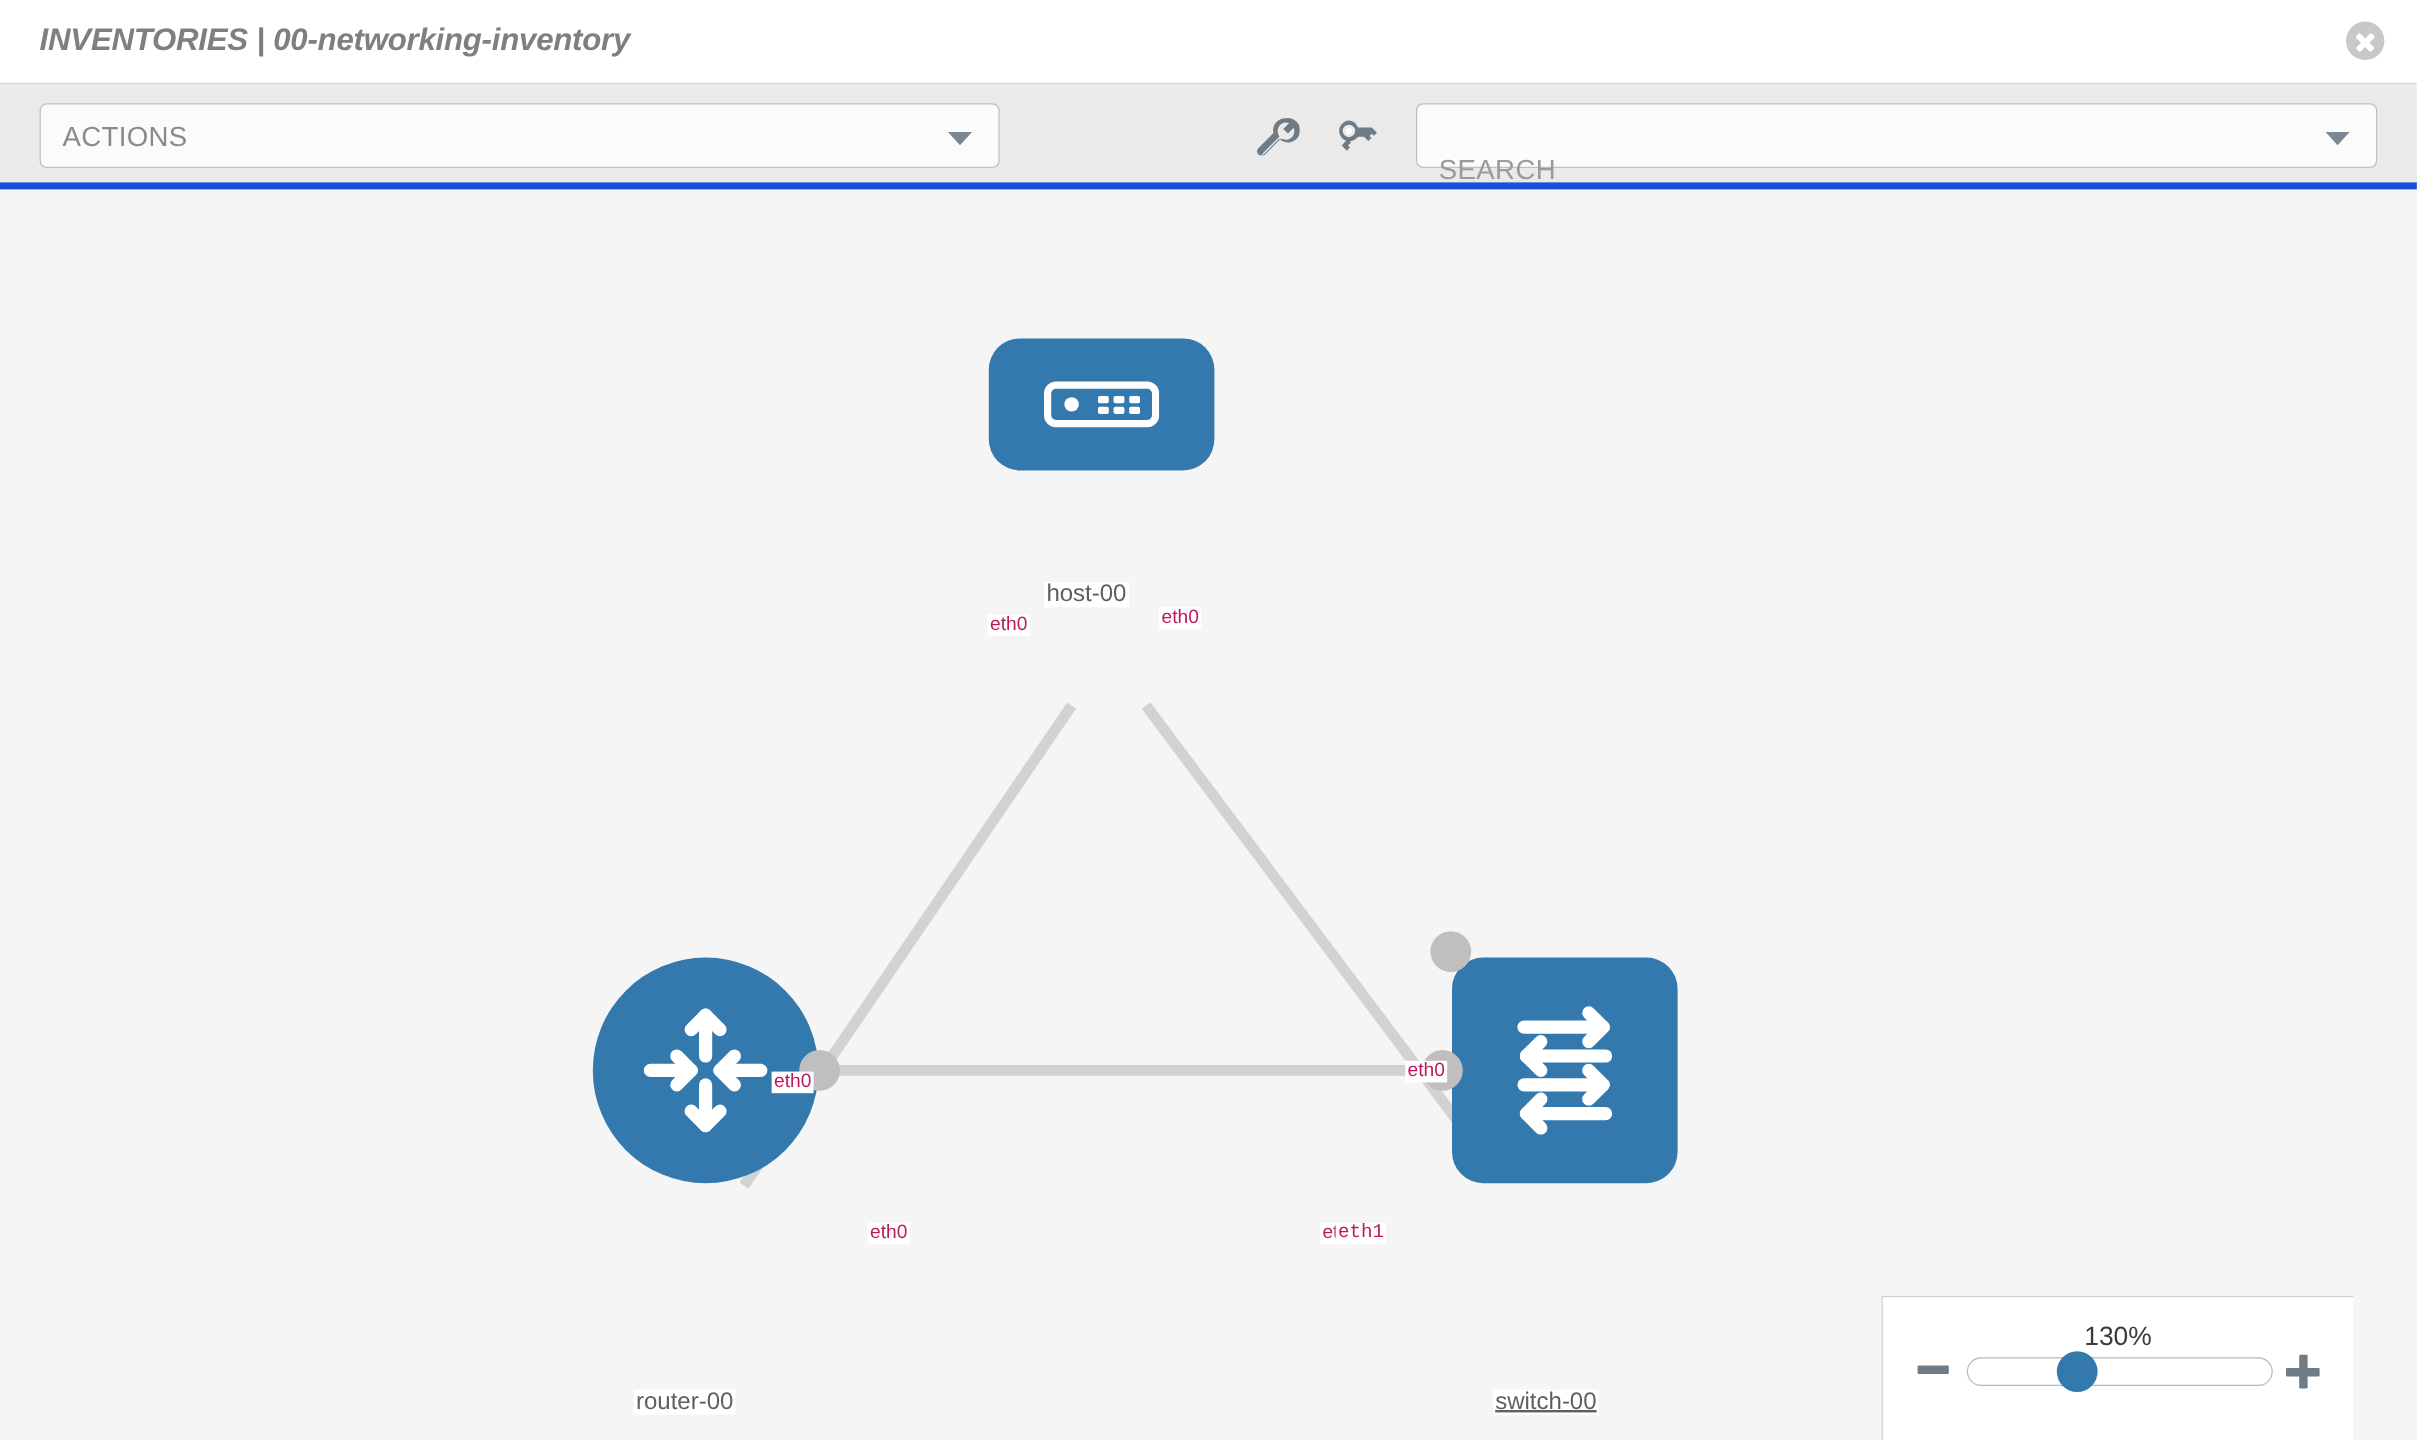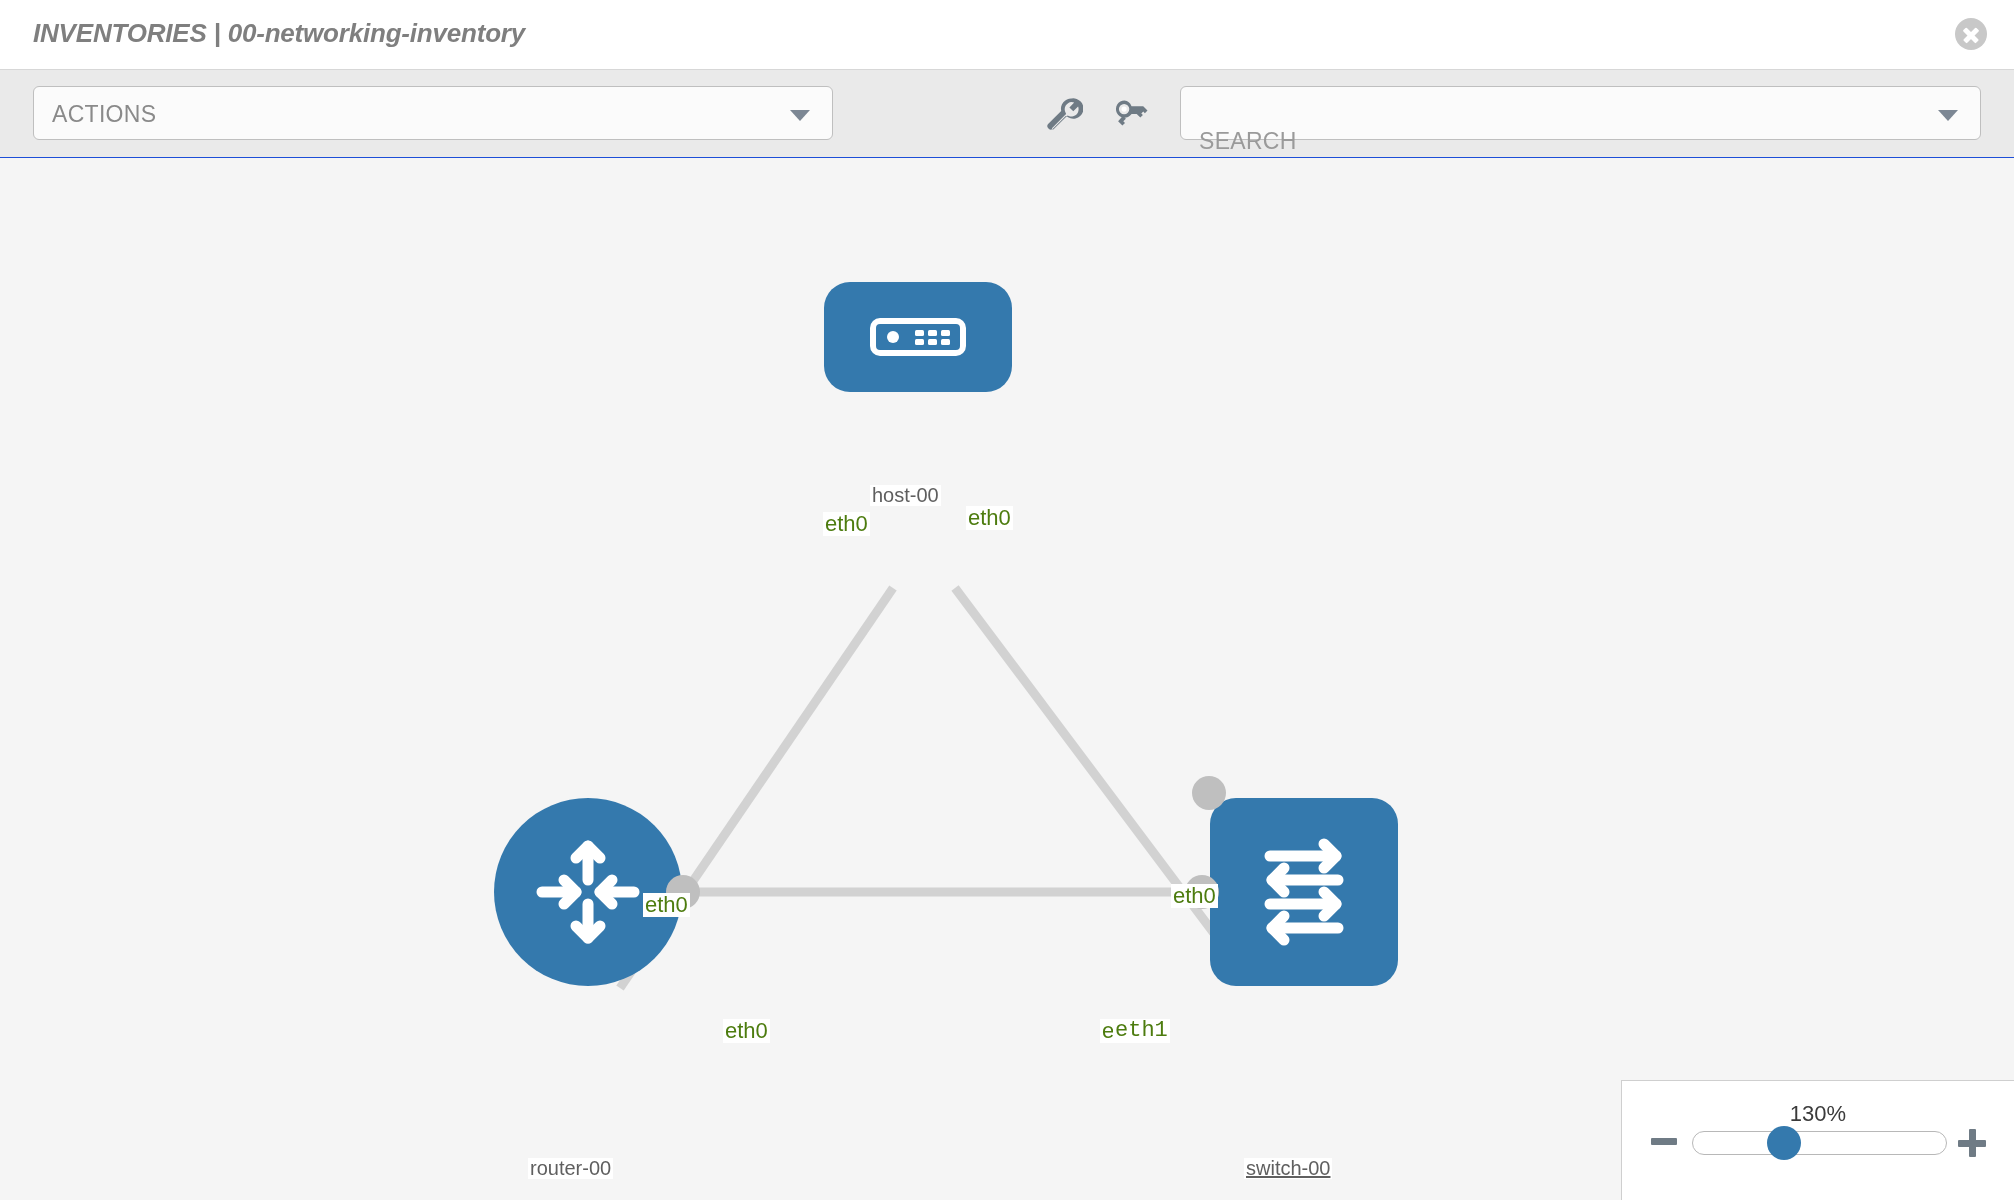--- a/index.html
+++ b/index.html
@@ -58,21 +58,21 @@
   .close-btn .x1 { transform: rotate(45deg); }
   .close-btn .x2 { transform: rotate(-45deg); }
 
   
   .toolbar {
     position: absolute;
     left: 0; top: 70px;
     width: 2014px;
     height: 88px;
     background: #eaeaea;
-    border-bottom: 1px solid #1d4ed8;
+    border-bottom: 6px solid #1d4ed8;
     box-sizing: border-box;
   }
   .actions-select {
     position: absolute;
     left: 33px;
     top: 16px;
     width: 800px;
     height: 54px;
     background: #fbfbfb;
     border: 1px solid #bfbfbf;
@@ -178,39 +178,39 @@
     position: absolute;
     font-size: 20px;
     color: #5f5f5f;
     background: #ffffff;
     white-space: nowrap;
     line-height: 1.05;
     padding: 0 2px;
   }
   .iface-label {
     position: absolute;
-    font-size: 22px;
-    color: #4d7c0f;
+    font-size: 16px;
+    color: #be185d;
     background: #ffffff;
     white-space: nowrap;
     line-height: 1.1;
     padding: 0 2px;
   }
   .connector {
     position: absolute;
     width: 34px;
     height: 34px;
     border-radius: 50%;
     background: #bfbfbf;
   }
 
   
   .zoom-panel {
     position: absolute;
-    left: 1621px;
+    left: 1568px;
     top: 1080px;
     width: 393px;
     height: 120px;
     background: #ffffff;
     border: 1px solid #cfcfcf;
     border-bottom: none;
     border-right: none;
     box-sizing: border-box;
   }
   .zoom-level {

